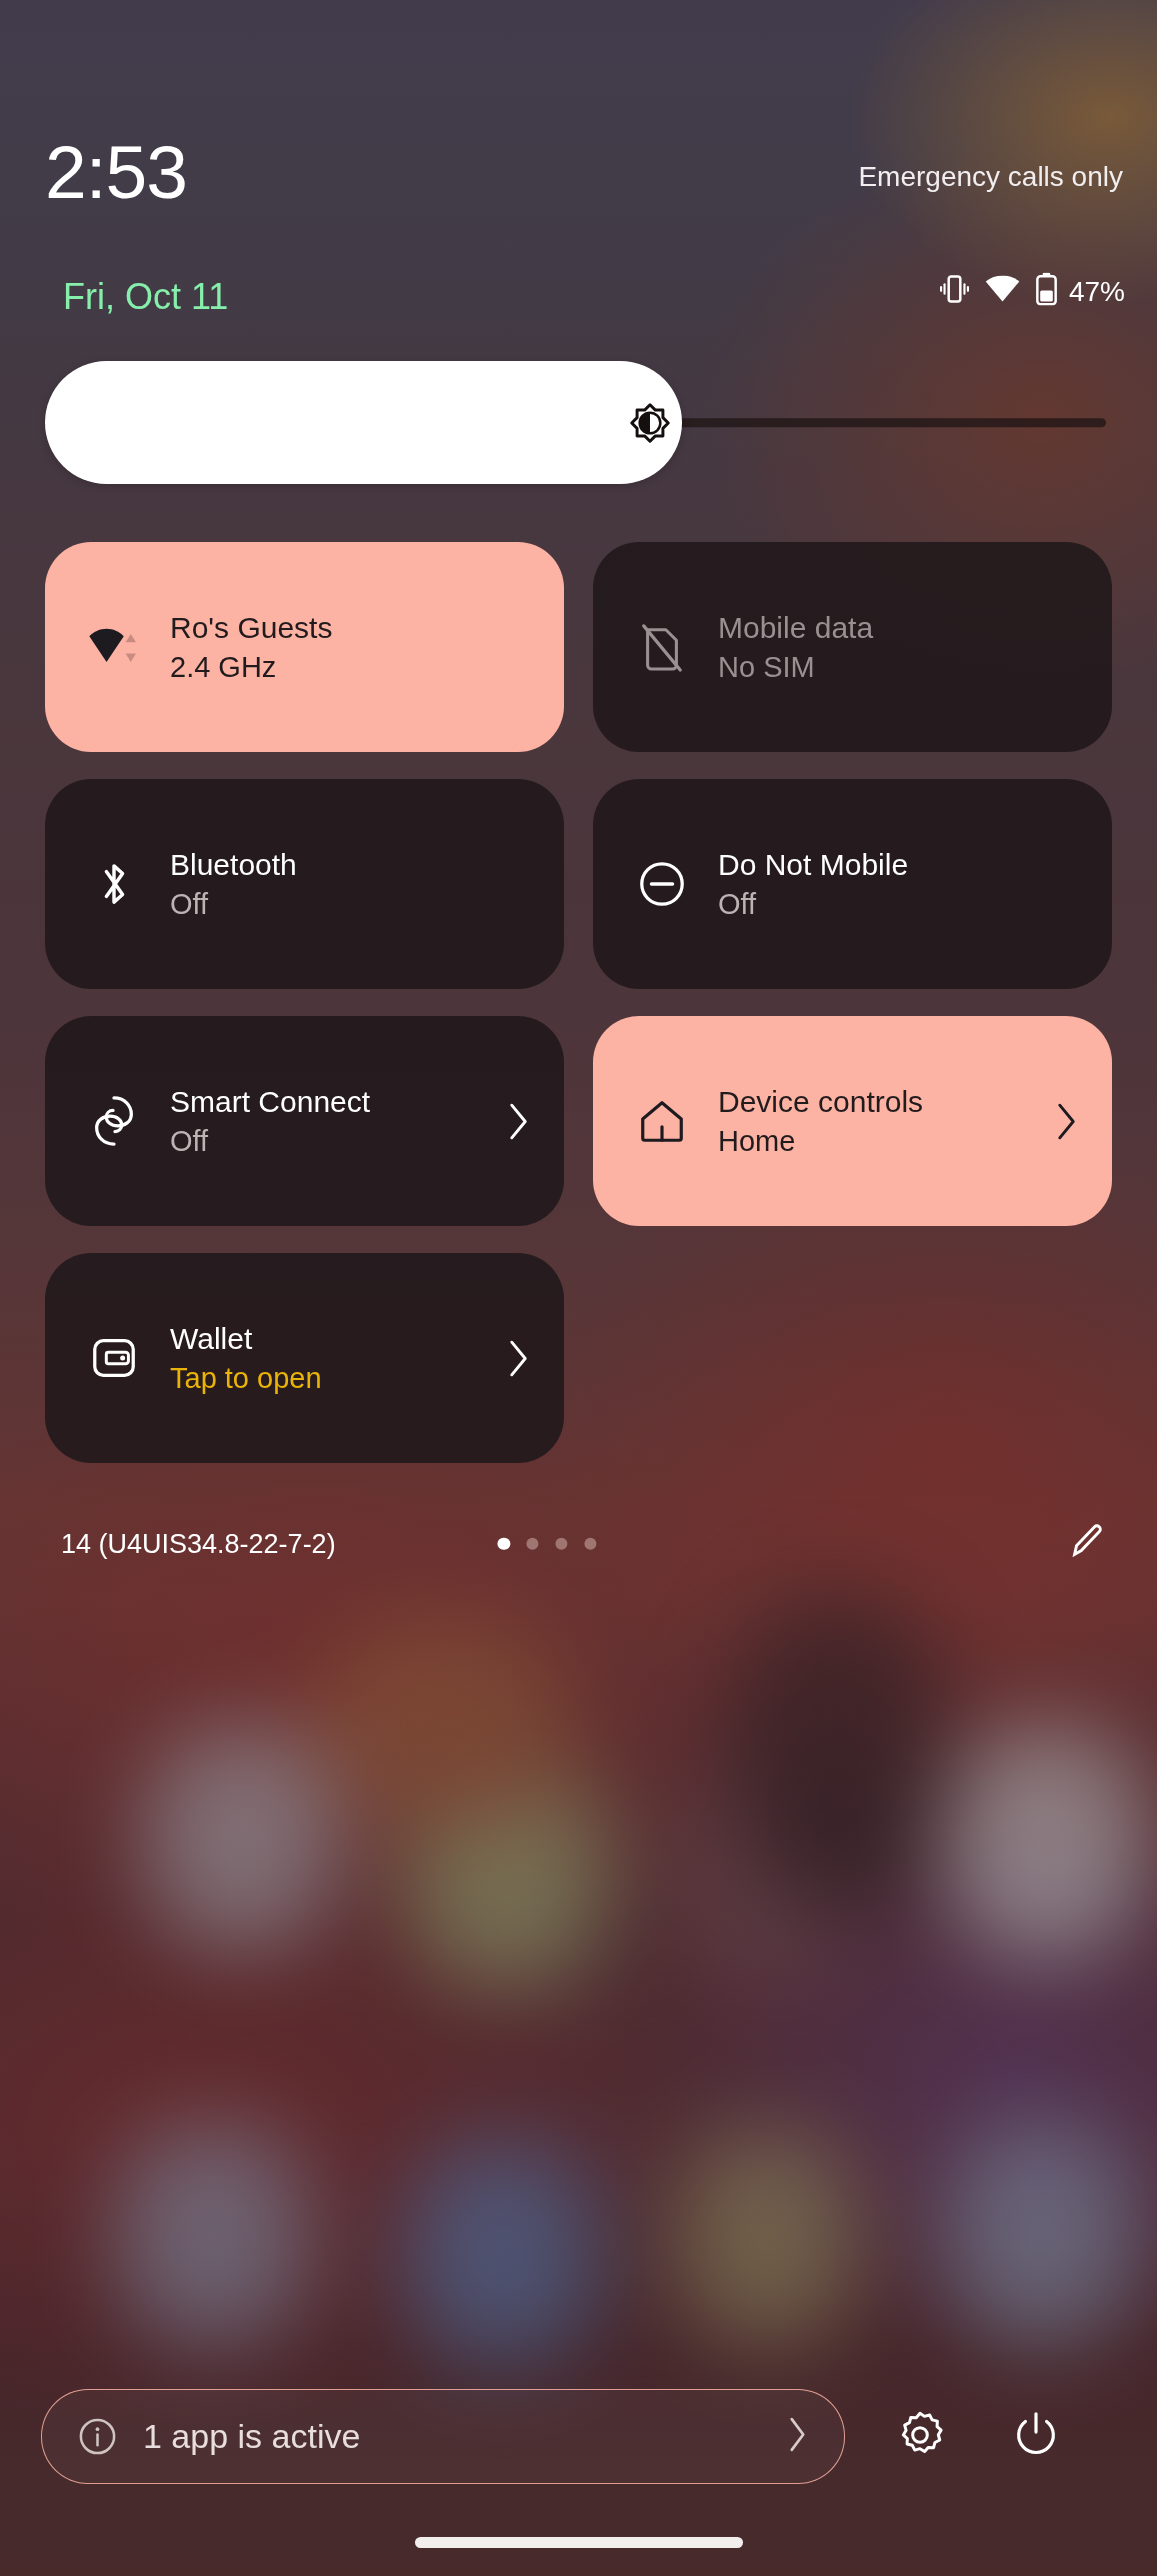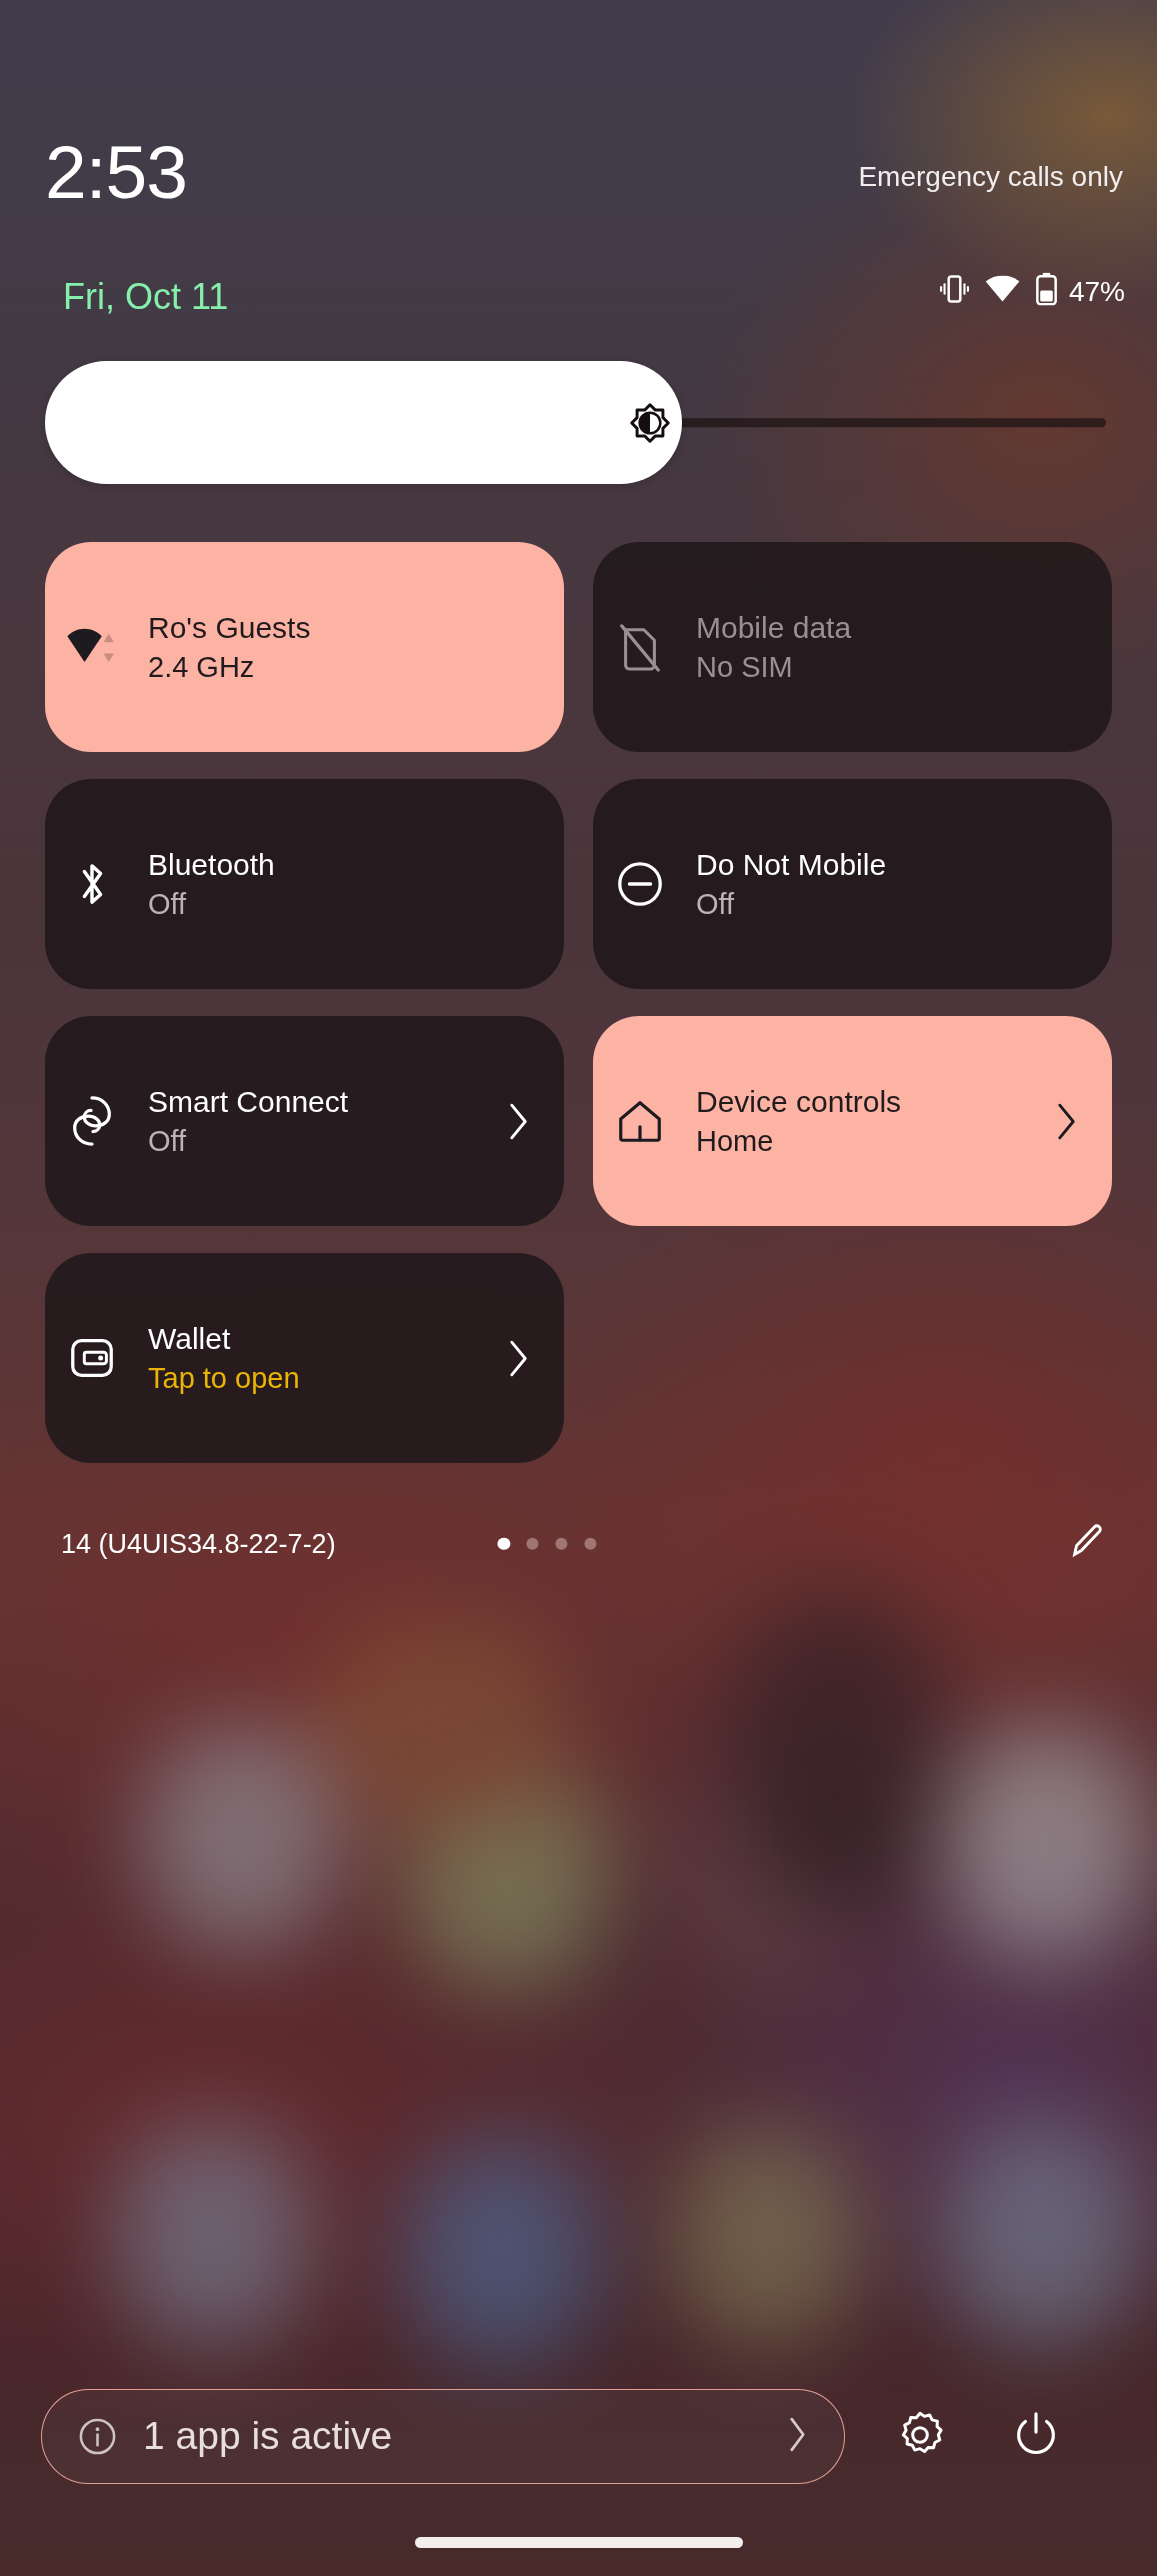--- a/index.html
+++ b/index.html
@@ -92,21 +92,21 @@
   #tiles {
     position:absolute; left:45px; top:542px;
     width:1067px;
     display:grid; grid-template-columns:519px 519px;
     column-gap:29px; row-gap:27px;
   }
   .tile {
     position:relative;
     height:210px; border-radius:46px;
     display:flex; align-items:center;
-    padding:0 33px 0 20px;
+    padding:0 33px 0 42px;
     overflow:hidden;
   }
   .tile.on { background:#fcb3a4; }
   .tile.off { background:rgba(32,24,26,.88); }
   .tile .ticon { width:54px; height:54px; flex:0 0 54px; display:flex; align-items:center; justify-content:center; }
   .tile .tlabels { margin-left:29px; display:flex; flex-direction:column; justify-content:center; gap:6.8px; flex:1 1 auto; min-width:0; }
   .tile .ttitle { font-size:30px; line-height:33px; font-weight:400; white-space:nowrap; }
   .tile .tsub   { font-size:29px; line-height:32px; font-weight:400; white-space:nowrap; }
   .tile.on .ttitle { color:#221b1e; }
   .tile.on .tsub   { color:#221b1e; }
@@ -142,21 +142,21 @@
     position:absolute; left:0; top:2383px; width:1158px; height:106px;
     display:flex; align-items:center; padding:0 41px;
   }
   #active-pill {
     width:804px; height:95px; border-radius:47px;
     border:1.9px solid rgba(252,179,164,.85);
     display:flex; align-items:center; padding:0 35px;
     background:rgba(255,255,255,.03);
   }
   #active-pill .info-ic { width:41px; height:41px; flex:0 0 41px; }
-  #active-pill .ptext { margin-left:25px; font-size:39px; color:#e8dedd; flex:1 1 auto; }
+  #active-pill .ptext { margin-left:25px; font-size:34px; color:#e8dedd; flex:1 1 auto; }
   #active-pill .pchev { flex:0 0 auto; }
   #settings-btn {
     width:66px; height:66px; margin-left:42px;
     display:flex; align-items:center; justify-content:center;
   }
   #power-btn {
     width:66px; height:66px; margin-left:50px;
     display:flex; align-items:center; justify-content:center;
   }
 

